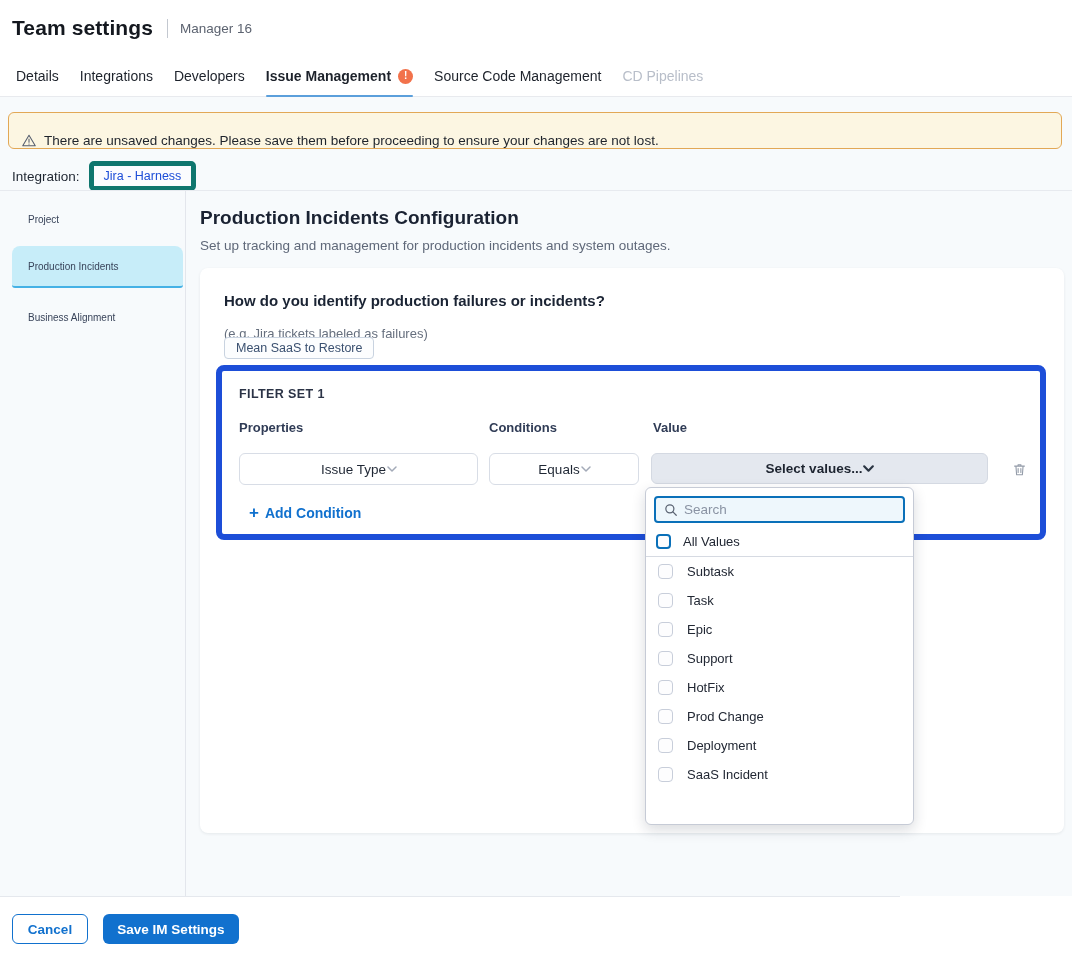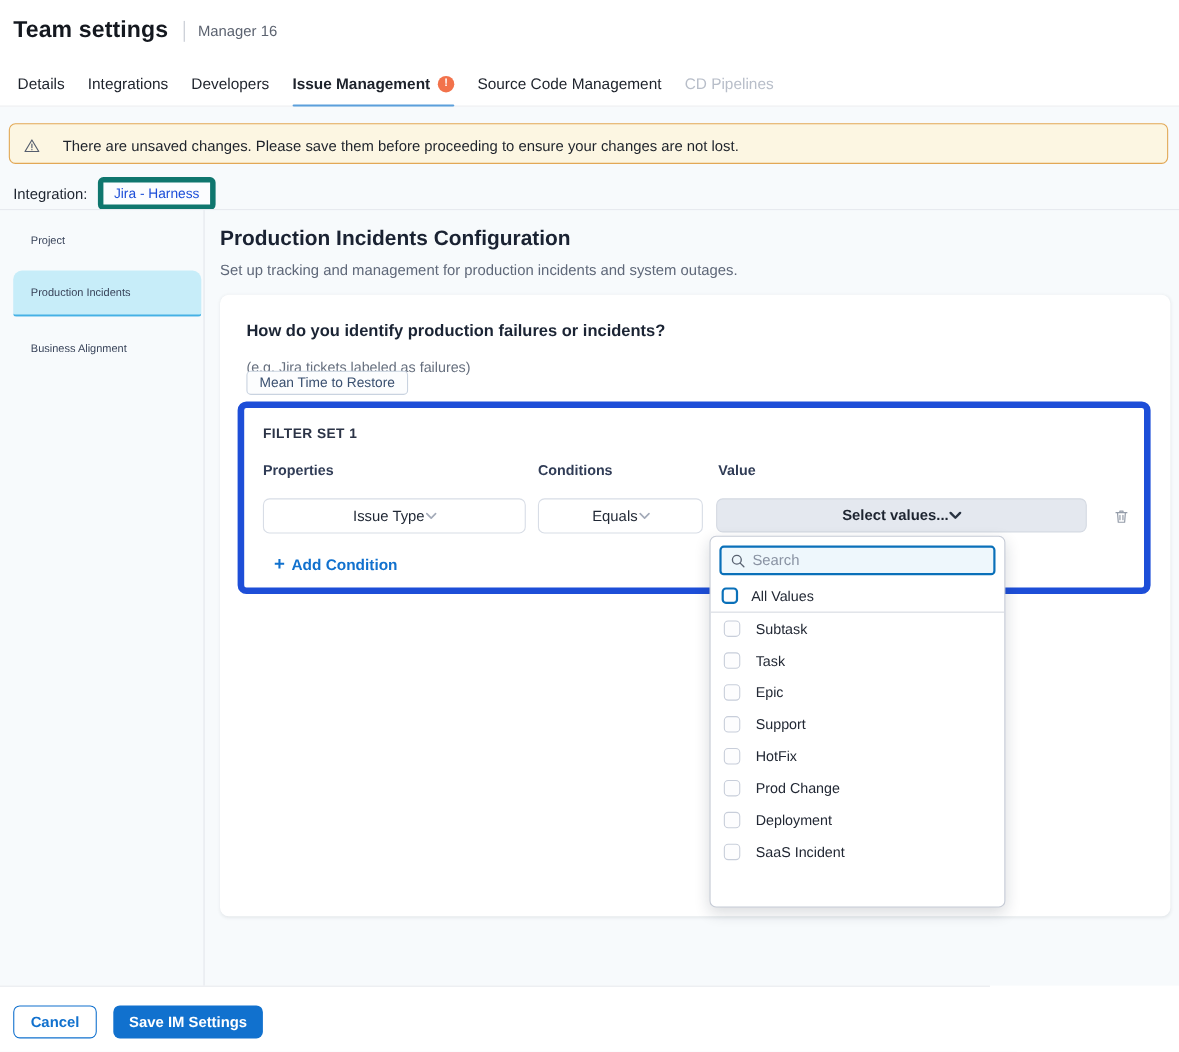--- a/index.html
+++ b/index.html
@@ -28,21 +28,21 @@
   .tabbar{position:absolute;top:56px;left:0;width:1072px;height:41px;background:#fff;border-bottom:1px solid #E8EAEE;display:flex;align-items:center;padding-left:16px;gap:21px;}
   .tab{position:relative;height:100%;display:flex;align-items:center;gap:7px;font-size:14px;color:#1D222B;cursor:pointer;white-space:nowrap;}
   .tab.active{font-weight:700;}
   .tab.active::after{content:"";position:absolute;left:0;right:0;bottom:-1px;height:2px;background:var(--tab-underline);border-radius:2px;}
   .tab.disabled{color:#B8BEC9;cursor:default;}
   .tab-badge{width:15px;height:15px;border-radius:50%;background:var(--badge-orange);color:#fff;font-size:10px;font-weight:700;display:flex;align-items:center;justify-content:center;line-height:1;}
 
   
   .content{position:absolute;top:97px;left:0;width:1072px;height:799px;background:var(--page-bg);}
 
-  .banner{position:absolute;top:15px;left:8px;right:10px;height:37px;background:var(--banner-bg);border:1px solid var(--banner-border);border-radius:6px;display:flex;align-items:flex-start;gap:20px;padding:12px 12px;font-size:13.5px;color:#1E232B;}
+  .banner{position:absolute;top:15px;left:8px;right:10px;height:37px;background:var(--banner-bg);border:1px solid var(--banner-border);border-radius:6px;display:flex;align-items:flex-end;gap:7px;padding:0 12px;font-size:13.5px;color:#1E232B;}
 
   .integration-row{position:absolute;top:64px;left:12px;display:flex;align-items:center;gap:9px;font-size:13.5px;color:#1E2530;}
   .integration-chip{border:5px solid #0f766e;border-radius:5px;background:#FBFCFE;color:#1d4ed8;font-size:12.5px;padding:3px 10px;cursor:pointer;}
 
   .divider-h{position:absolute;top:93px;left:0;width:1072px;height:1px;background:#E7EAEF;}
   .divider-v{position:absolute;top:94px;left:185px;width:1px;height:754px;background:#E3E6EC;}
 
   
   .side-item{position:absolute;left:12px;width:171px;display:flex;align-items:center;padding-left:16px;font-size:10px;color:#39445A;cursor:pointer;border-radius:8px;}
   .side-item.selected{background:var(--selected-bg);border-bottom:2px solid var(--selected-border);border-radius:8px 8px 3px 3px;}
@@ -170,21 +170,21 @@
           <span>Business Alignment</span>
         </div>
       </div>
 
     <div class="main-title">Production Incidents Configuration</div>
     <div class="main-sub">Set up tracking and management for production incidents and system outages.</div>
 
     <div class="card">
       <div class="q-title">How do you identify production failures or incidents?</div>
       <div class="q-hint">(e.g. Jira tickets labeled as failures)</div>
-      <div class="metric-chip">Mean Time to Restore</div>
+      <div class="metric-chip">Mean SaaS to Restore</div>
 
       <div class="filter-box">
         <div class="fs-title">FILTER SET 1</div>
         <div class="fs-col c1">Properties</div>
         <div class="fs-col c2">Conditions</div>
         <div class="fs-col c3">Value</div>
 
         <div class="select s1">
           <span>Issue Type</span>
           <span>

